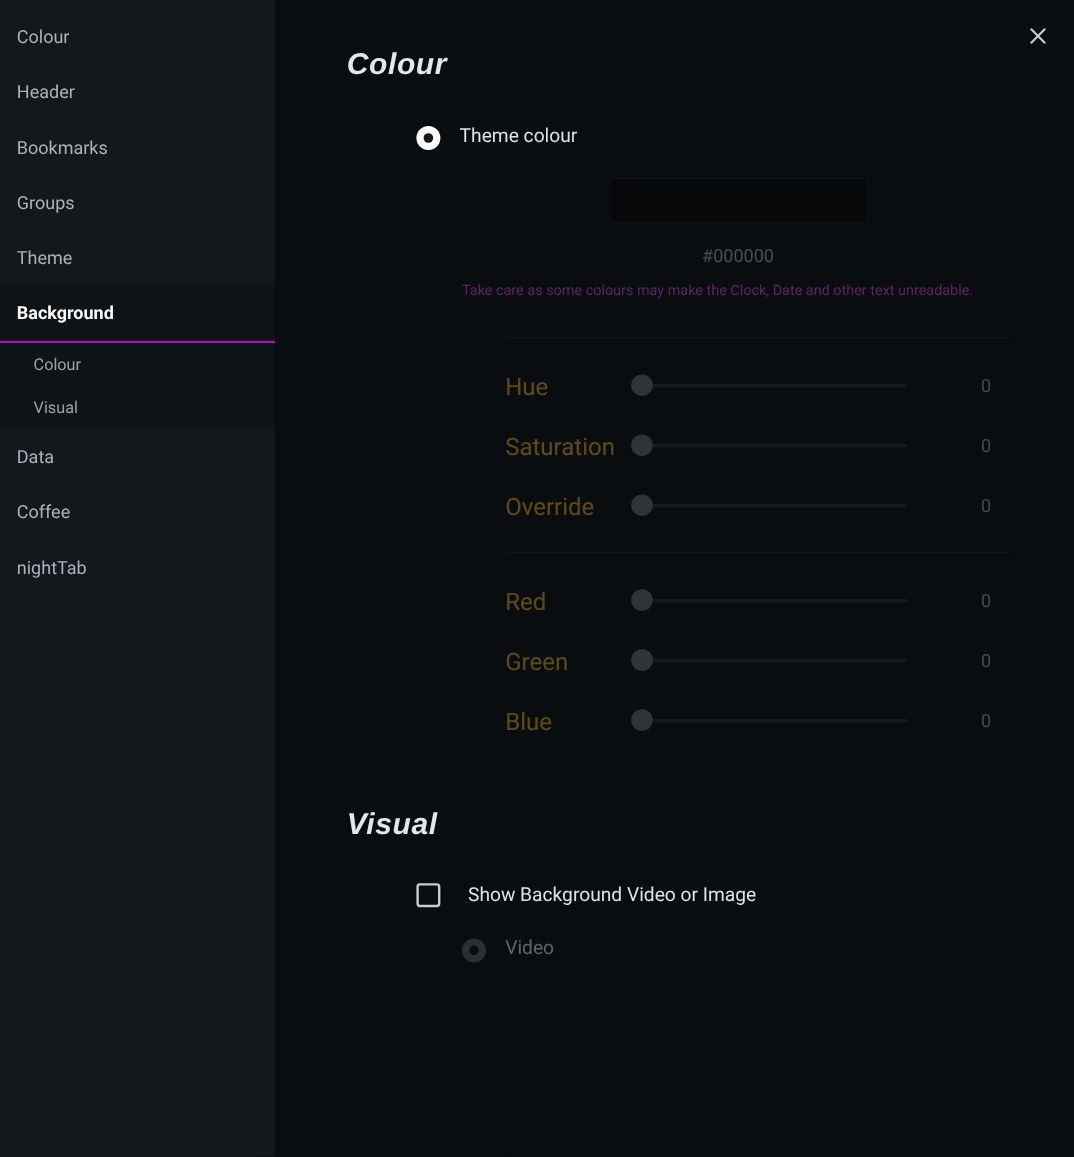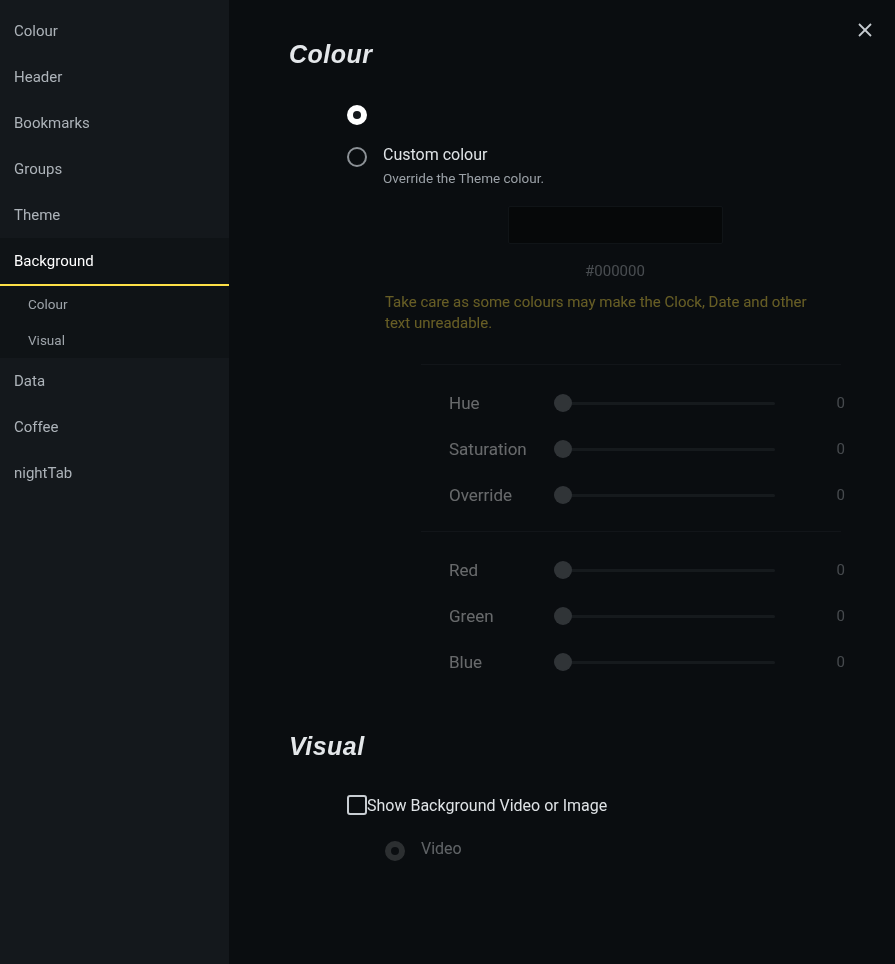--- a/index.html
+++ b/index.html
@@ -20,21 +20,22 @@
 }
 .nav-item {
   padding: 14px 14px;
   color: #adb3b9;
   font-size: 15px;
   cursor: pointer;
 }
 .nav-item.active {
   color: #fff;
   background: #0f1316;
-  border-bottom: 2px solid #fde047;
+  border-bottom: 2px solid #a21caf;
+  font-weight: bold;
 }
 .sub-items {
   background: #0f1316;
 }
 .sub-item {
   padding: 10px 14px 10px 28px;
   color: #9ea4aa;
   font-size: 13.5px;
   cursor: pointer;
 }
@@ -125,44 +126,43 @@
   height: 38px;
   background: #000;
   border: 1px solid #1c2024;
   border-radius: 2px;
 }
 .hex {
   color: #aeb3b8;
   font-size: 15px;
 }
 .warn {
-  font-size: 15px;
-  color: #fde047;
+  font-size: 12px;
+  color: #d946ef;
   line-height: 1.4;
   margin-bottom: 30px;
   max-width: 440px;
 }
 .divider {
   height: 1px;
   background: #1f2428;
   margin: 24px 0 28px 36px;
   max-width: 420px;
 }
 .slider-row {
   display: flex;
   align-items: center;
   gap: 20px;
   margin-bottom: 26px;
   margin-left: 36px;
 }
 .slider-label {
   width: 85px;
-  font-size: 17px;
-  color: #ffffff;
-  margin-left: 28px;
+  font-size: 20px;
+  color: #eab308;
 }
 .slider-track {
   flex: 1;
   height: 3px;
   background: #2a2f34;
   border-radius: 2px;
   position: relative;
   max-width: 230px;
 }
 .slider-thumb {
@@ -180,21 +180,21 @@
   font-size: 15px;
   color: #a7acb1;
   margin-left: 20px;
 }
 .visual-section {
   margin-top: 60px;
 }
 .check-row {
   display: flex;
   align-items: center;
-  gap: 0;
+  gap: 23px;
   margin-left: 58px;
   margin-bottom: 24px;
 }
 .checkbox {
   width: 20px;
   height: 20px;
   border: 2px solid #c8cdd2;
   border-radius: 3px;
   flex-shrink: 0;
 }
@@ -232,30 +232,24 @@
       <line x1="2" y1="2" x2="14" y2="14"></line>
         <line x1="14" y1="2" x2="2" y2="14"></line>
     </svg>
   </div>
 
   <div class="section-title">Colour</div>
 
   <div class="radio-row">
     <div class="radio selected"></div>
     <div>
-    </div>
-  </div>
-
-  <div class="radio-row">
-    <div class="radio"></div>
-    <div>
-      <div class="radio-label">Custom colour</div>
-      <div class="radio-desc">Override the Theme colour.</div>
-    </div>
-  </div>
+      <div class="radio-label">Theme colour</div>
+    </div>
+  </div>
+
 
   <div class="custom-block">
     <div class="color-row">
       <div class="color-swatch"></div>
       <div class="hex">#000000</div>
     </div>
     <div class="warn">Take care as some colours may make the Clock, Date and other text unreadable.</div>
 
     <div class="divider"></div>
 

